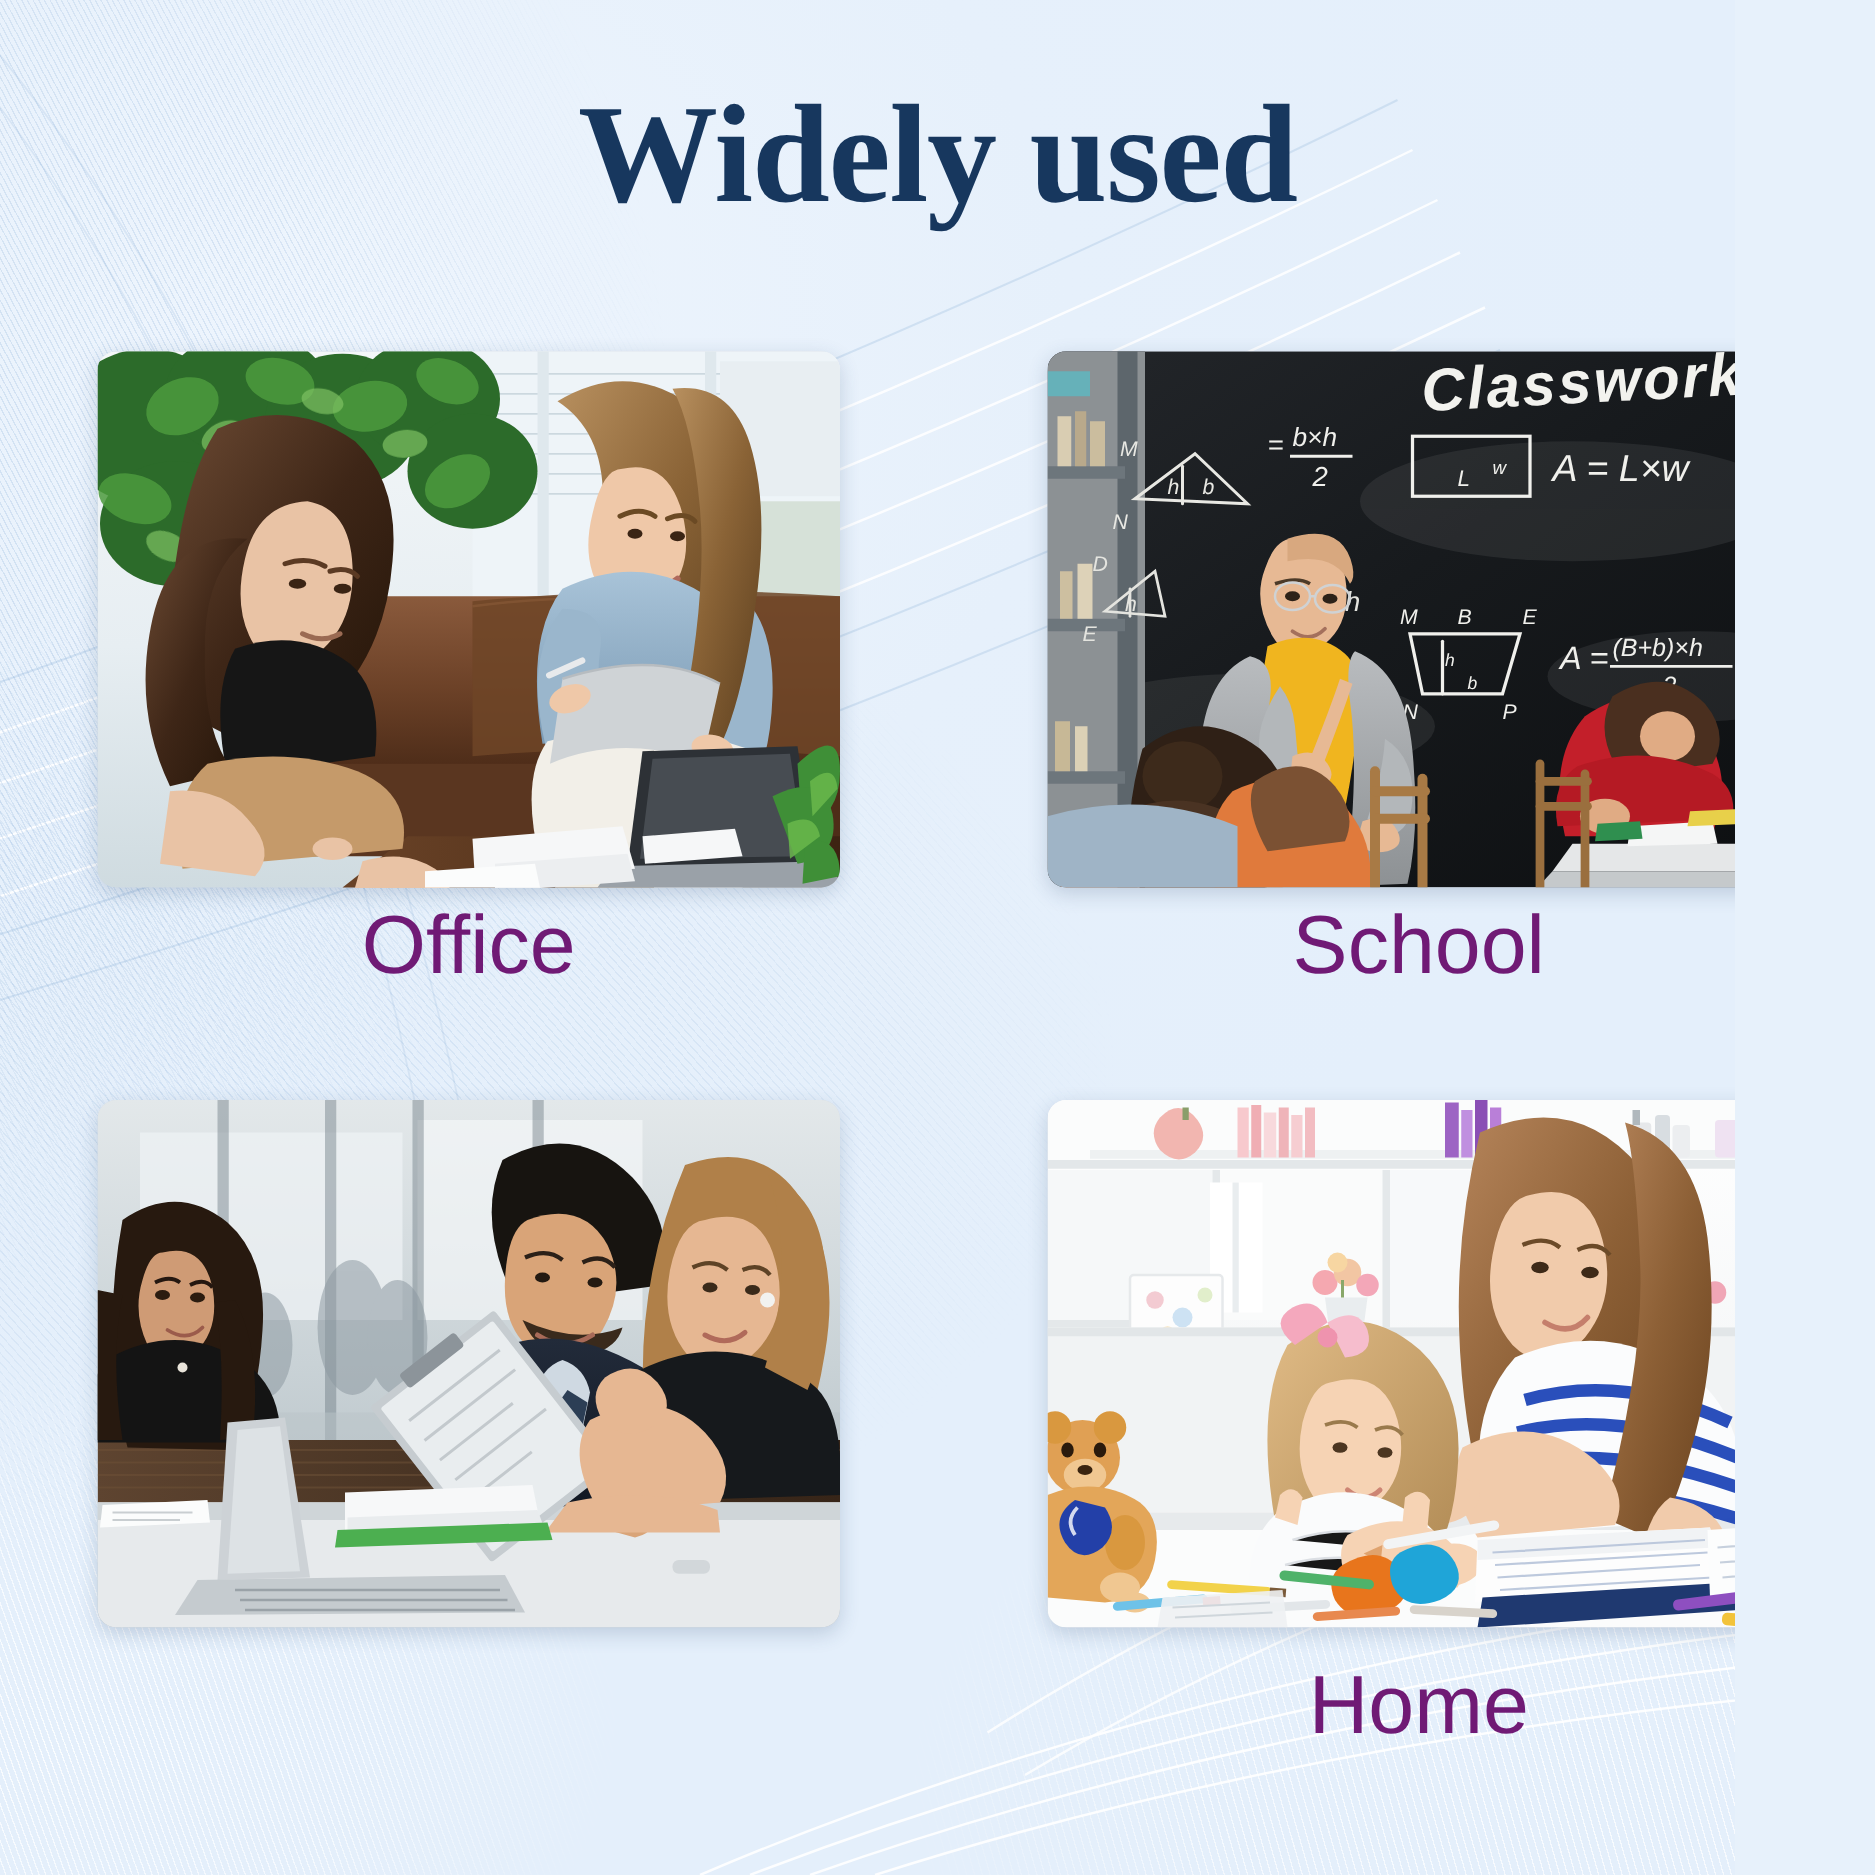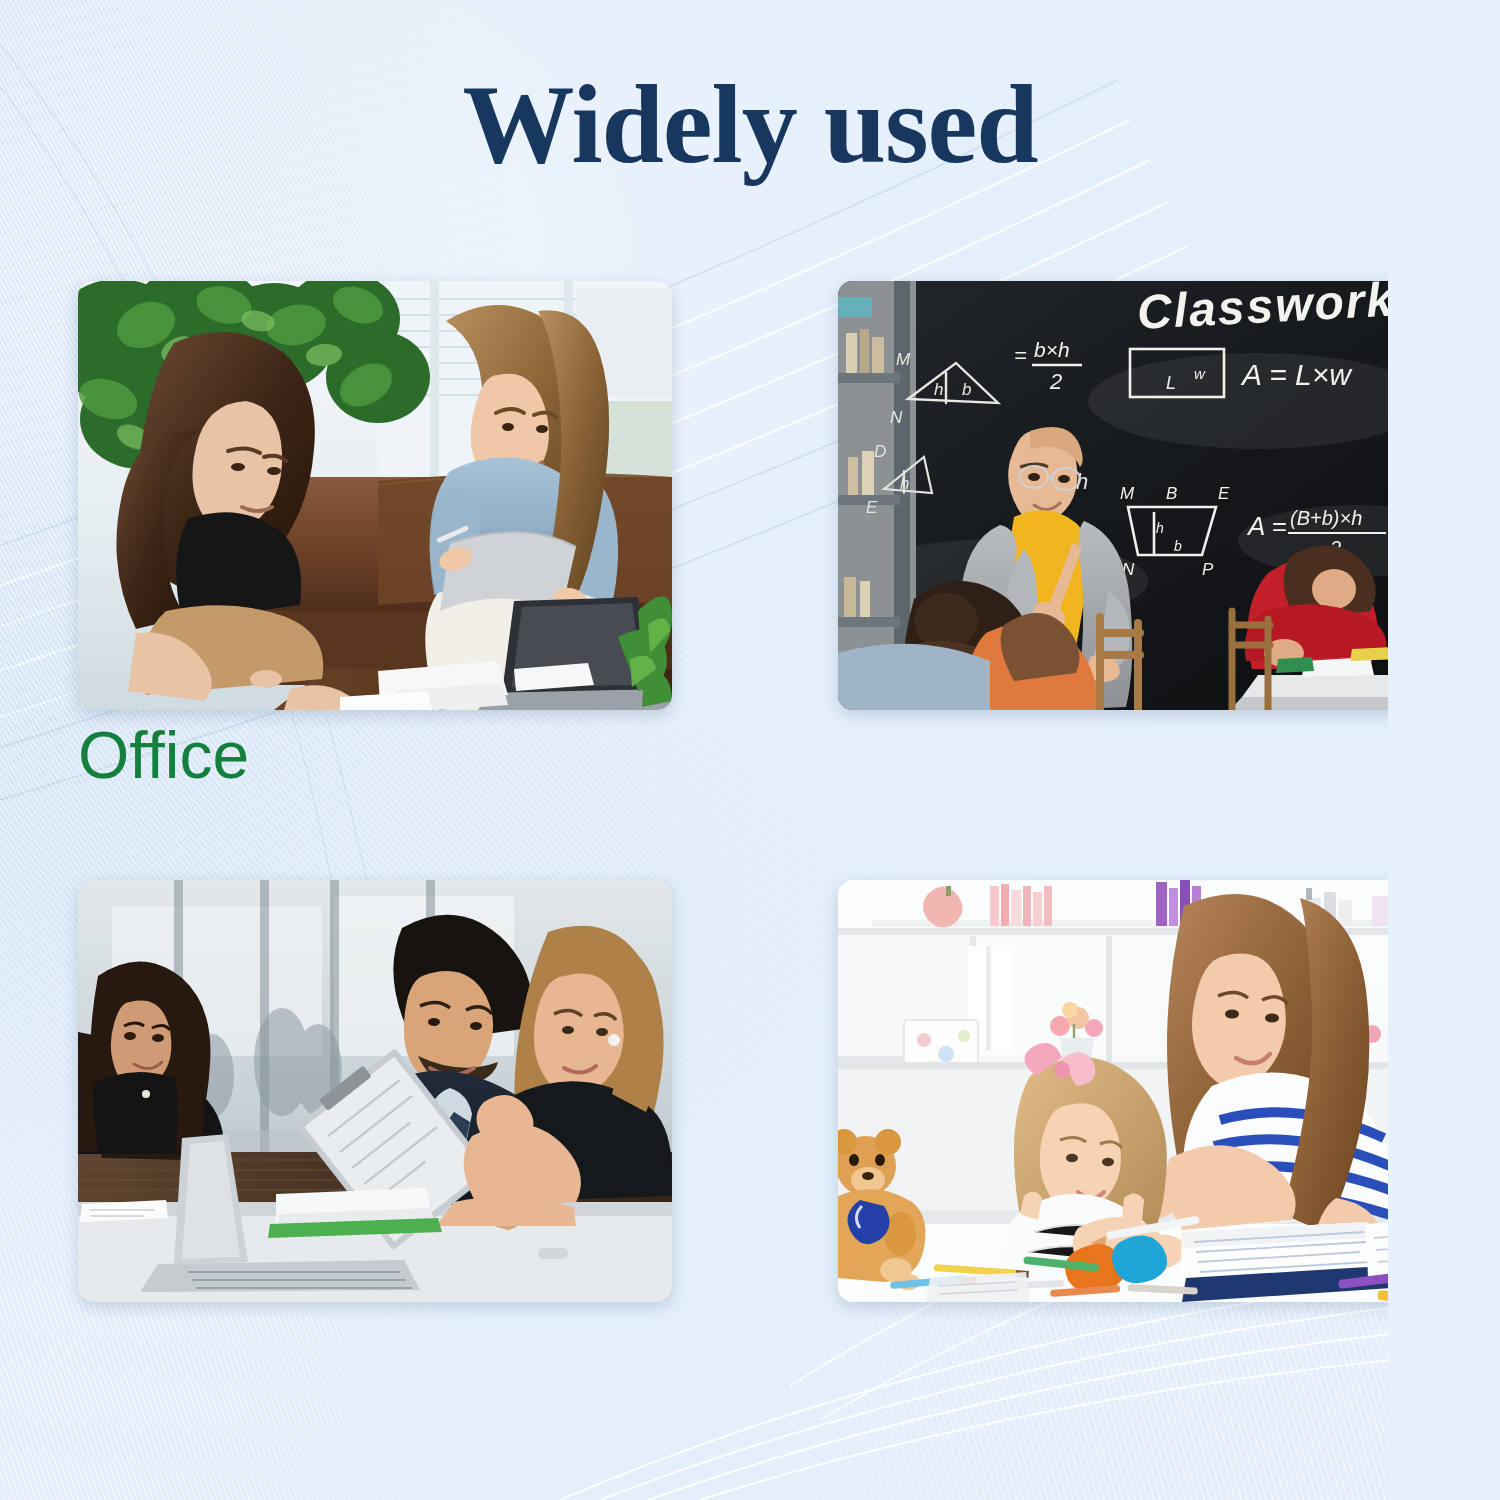--- a/index.html
+++ b/index.html
@@ -101,22 +101,22 @@
     position: absolute;
     border-radius: 15px;
     overflow: hidden;
     box-shadow: 0 5px 16px rgba(40,70,110,0.20);
     background: #cfd9e4;
   }
   .card svg { display: block; }
 
   .caption {
     position: absolute;
-    text-align: left;
-    color: #15803d;
+    text-align: center;
+    color: #701a75;
     font-family: "Liberation Sans", sans-serif;
     font-weight: 400;
     font-size: 66px;
     line-height: 1;
     white-space: nowrap;
   }
 
   
   #card-office { left: 78px;  top: 281px;  width: 594px; height: 429px; }
   #card-school { left: 838px; top: 281px;  width: 594px; height: 429px; }
@@ -476,20 +476,21 @@
       </g>
 
       <g stroke="#a87a45" stroke-width="8" fill="none" stroke-linecap="round">
         <path d="M262,336 v92"></path>
         <path d="M300,342 v88"></path>
         <path d="M262,352 h40"></path>
         <path d="M262,374 h40"></path>
       </g>
     </svg>
   </div>
+  <div class="caption" id="cap-school">School</div>
 
   <div class="card" id="card-bank">
     <svg width="594" height="422" viewBox="0 0 594 422" xmlns="http://www.w3.org/2000/svg">
       <defs>
         <linearGradient id="glass" x1="0" y1="0" x2="0" y2="1">
           <stop offset="0" stop-color="#e3e8ea"></stop>
             <stop offset="0.5" stop-color="#c9d2d6"></stop>
             <stop offset="1" stop-color="#aeb9bf"></stop>
         </linearGradient>
         <linearGradient id="deskTop" x1="0" y1="0" x2="1" y2="0">
@@ -797,14 +798,15 @@
         <rect x="500" y="400" width="66" height="9" rx="4" fill="#8e4fc0" transform="rotate(-7 500 400)"></rect>
         <rect x="540" y="410" width="54" height="10" rx="4" fill="#f2c33a" transform="rotate(4 540 410)"></rect>
       </g>
 
       <path d="M92,398 l96,-6 l4,30 h-104 Z" fill="#eef1f3" opacity="0.9"></path>
       <g stroke="#cfd6db" stroke-width="1.6">
         <path d="M100,406 l78,-4 M102,414 l78,-4"></path>
       </g>
     </svg>
   </div>
+  <div class="caption" id="cap-home">Home</div>
 
 </div>
 
 </body></html>

